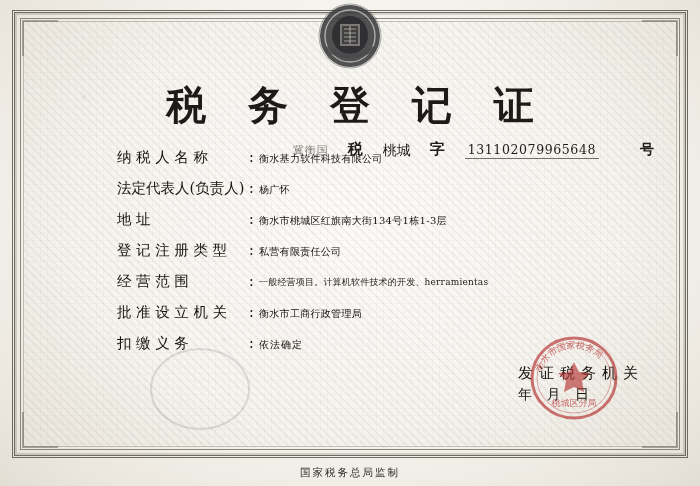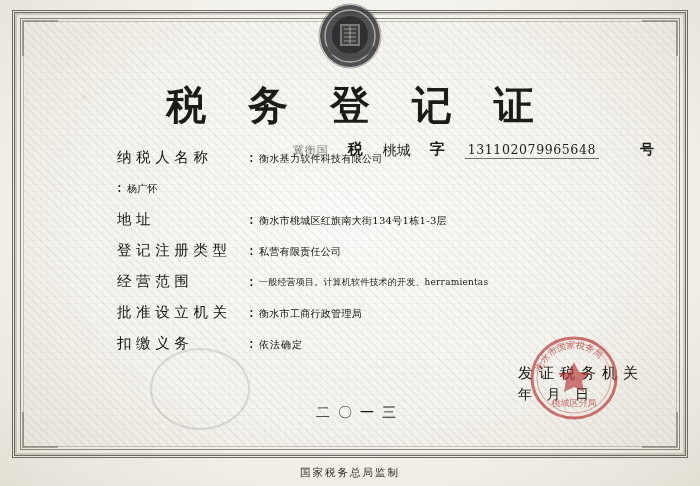--- a/index.html
+++ b/index.html
@@ -311,20 +311,21 @@
 
   <div class="fields">
 
     <div class="row">
       <span class="label">纳 税 人 名 称</span>
       <span class="colon">:</span>
       <span class="value">衡水基力软件科技有限公司</span>
     </div>
 
     <div class="row">
+      <span class="label">法定代表人(负责人)</span>
       <span class="colon">:</span>
       <span class="value">杨广怀</span>
     </div>
 
     <div class="row">
       <span class="label">地          址</span>
       <span class="colon">:</span>
       <span class="value">衡水市桃城区红旗南大街134号1栋1-3层</span>
     </div>
 
@@ -354,21 +355,20 @@
 
   </div>
 
   <div class="watermark-left"></div>
 
   <div class="issue-block">
     <div class="issue-line1">发证税务机关</div>
     <div class="issue-line2">年    月    日</div>
   </div>
 
-  <div class="date-line">二〇一三</div>
 
   <svg class="redstamp" viewBox="0 0 96 92">
     <ellipse cx="48" cy="46" rx="42" ry="40" fill="none" stroke="#b4302f" stroke-width="3" opacity="0.85"></ellipse>
     <ellipse cx="48" cy="46" rx="37" ry="35" fill="none" stroke="#b4302f" stroke-width="1" opacity="0.5"></ellipse>
     <path d="M48 30 l5 10 11 1 -8 8 2 11 -10 -5 -10 5 2 -11 -8 -8 11 -1 z" fill="#b4302f" opacity="0.8"></path>
     <path id="arcTop" d="M14 48 a34 32 0 0 1 68 0" fill="none"></path>
     <text font-size="9" fill="#b4302f" opacity="0.9" font-family="DejaVu Serif, serif">
       <textPath href="#arcTop" startOffset="8%">衡水市国家税务局</textPath>
     </text>
     <text x="48" y="74" text-anchor="middle" font-size="9" fill="#b4302f" opacity="0.9" font-family="DejaVu Serif, serif">桃城区分局</text>

